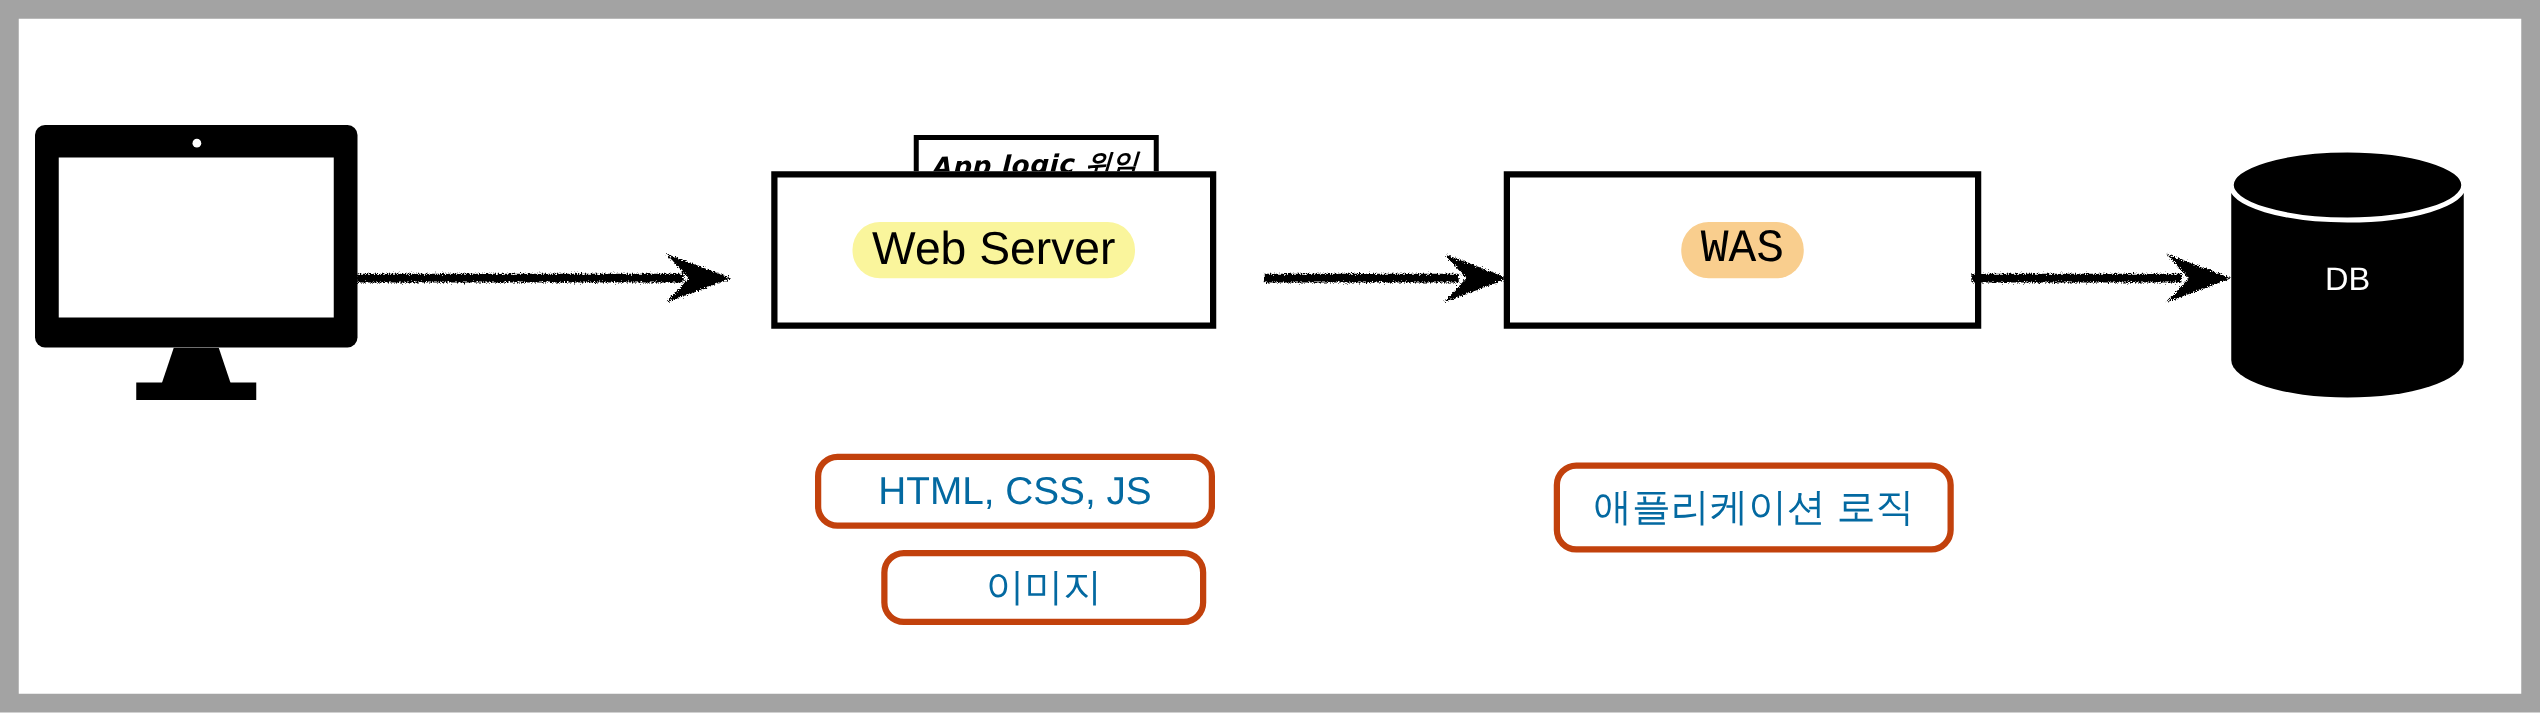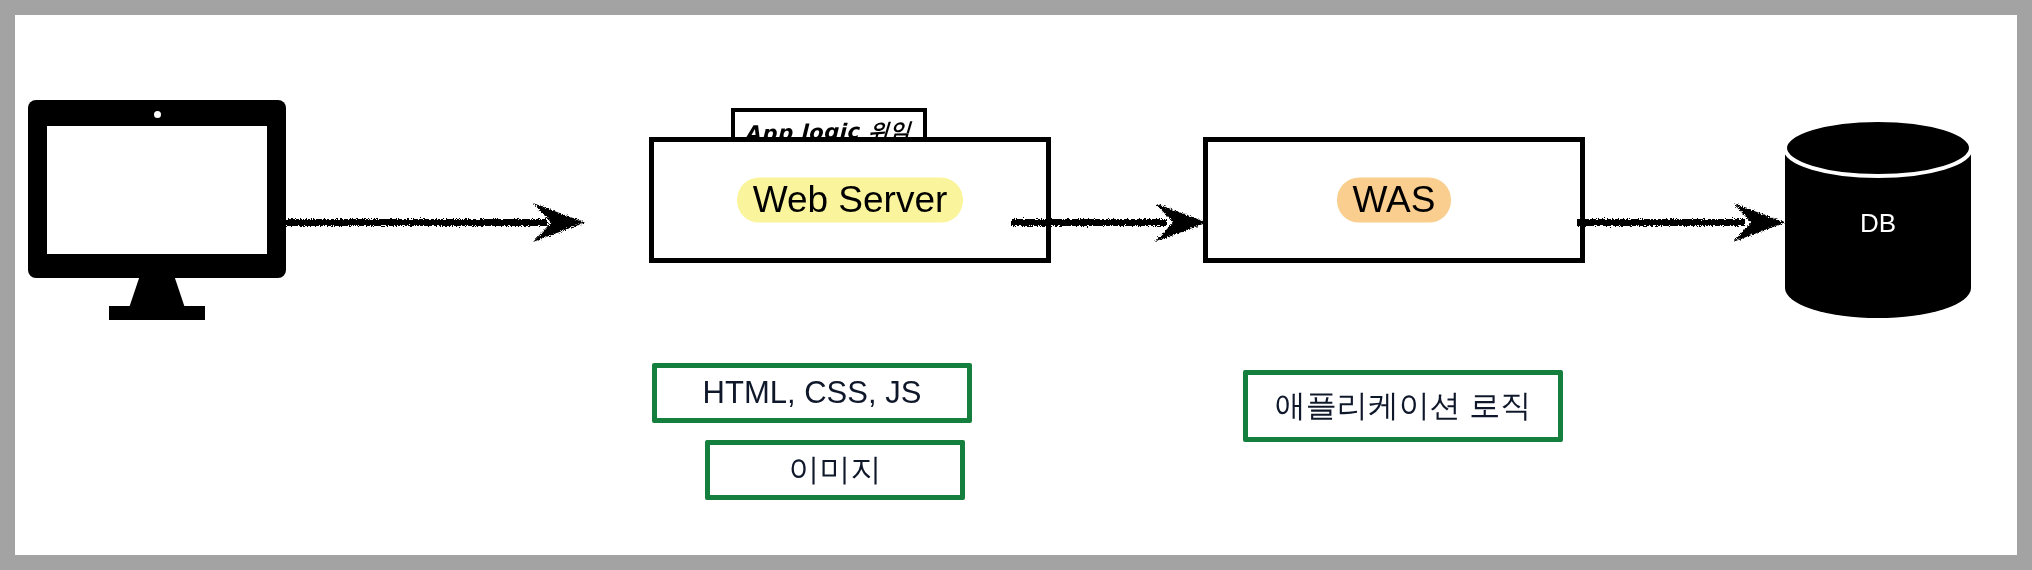--- a/index.html
+++ b/index.html
@@ -67,22 +67,22 @@
     width: 96px; height: 14px;
     background: #000000;
   }
 
   
   .server-box {
     box-sizing: border-box;
     border: 5px solid #000000;
     background: #ffffff;
   }
-  #web-server-box { left: 602px; top: 122px; width: 402px; height: 126px; margin-left: 32px; }
-  #was-box { left: 1188px; top: 122px; width: 382px; height: 126px; }
+  #web-server-box { left: 602px; top: 122px; width: 356px; height: 126px; }
+  #was-box { left: 1188px; top: 122px; width: 382px; height: 126px; font-family: Liberation Mono, monospace; }
 
   .box-label-wrap {
     position: absolute;
     left: 0; right: 0;
     top: 50%;
     transform: translateY(-50%);
     text-align: center;
   }
   .hl-text {
     display: inline-block;
@@ -113,27 +113,27 @@
     font-style: italic;
     letter-spacing: 0.5px;
     color: #000000;
     transform: skewX(-4deg) rotate(-1.2deg);
     white-space: nowrap;
   }
 
   
   .pill {
     box-sizing: border-box;
-    border: 5px solid #15803d;
-    border-radius: 2px;
+    border: 5px solid #c2410c;
+    border-radius: 18px;
     background: #ffffff;
     display: flex;
     align-items: center;
     justify-content: center;
-    color: #0f172a;
+    color: #0369a1;
     font-size: 31px;
     white-space: nowrap;
   }
   #pill-html-css-js { left: 637px; top: 348px; width: 320px; height: 60px; }
   #pill-image       { left: 690px; top: 425px; width: 260px; height: 60px; }
   #pill-app-logic   { left: 1228px; top: 355px; width: 320px; height: 72px; }
 
   
   #db-cylinder { left: 1768px; top: 105px; width: 190px; height: 200px; }
   .cyl-svg { display: block; }

